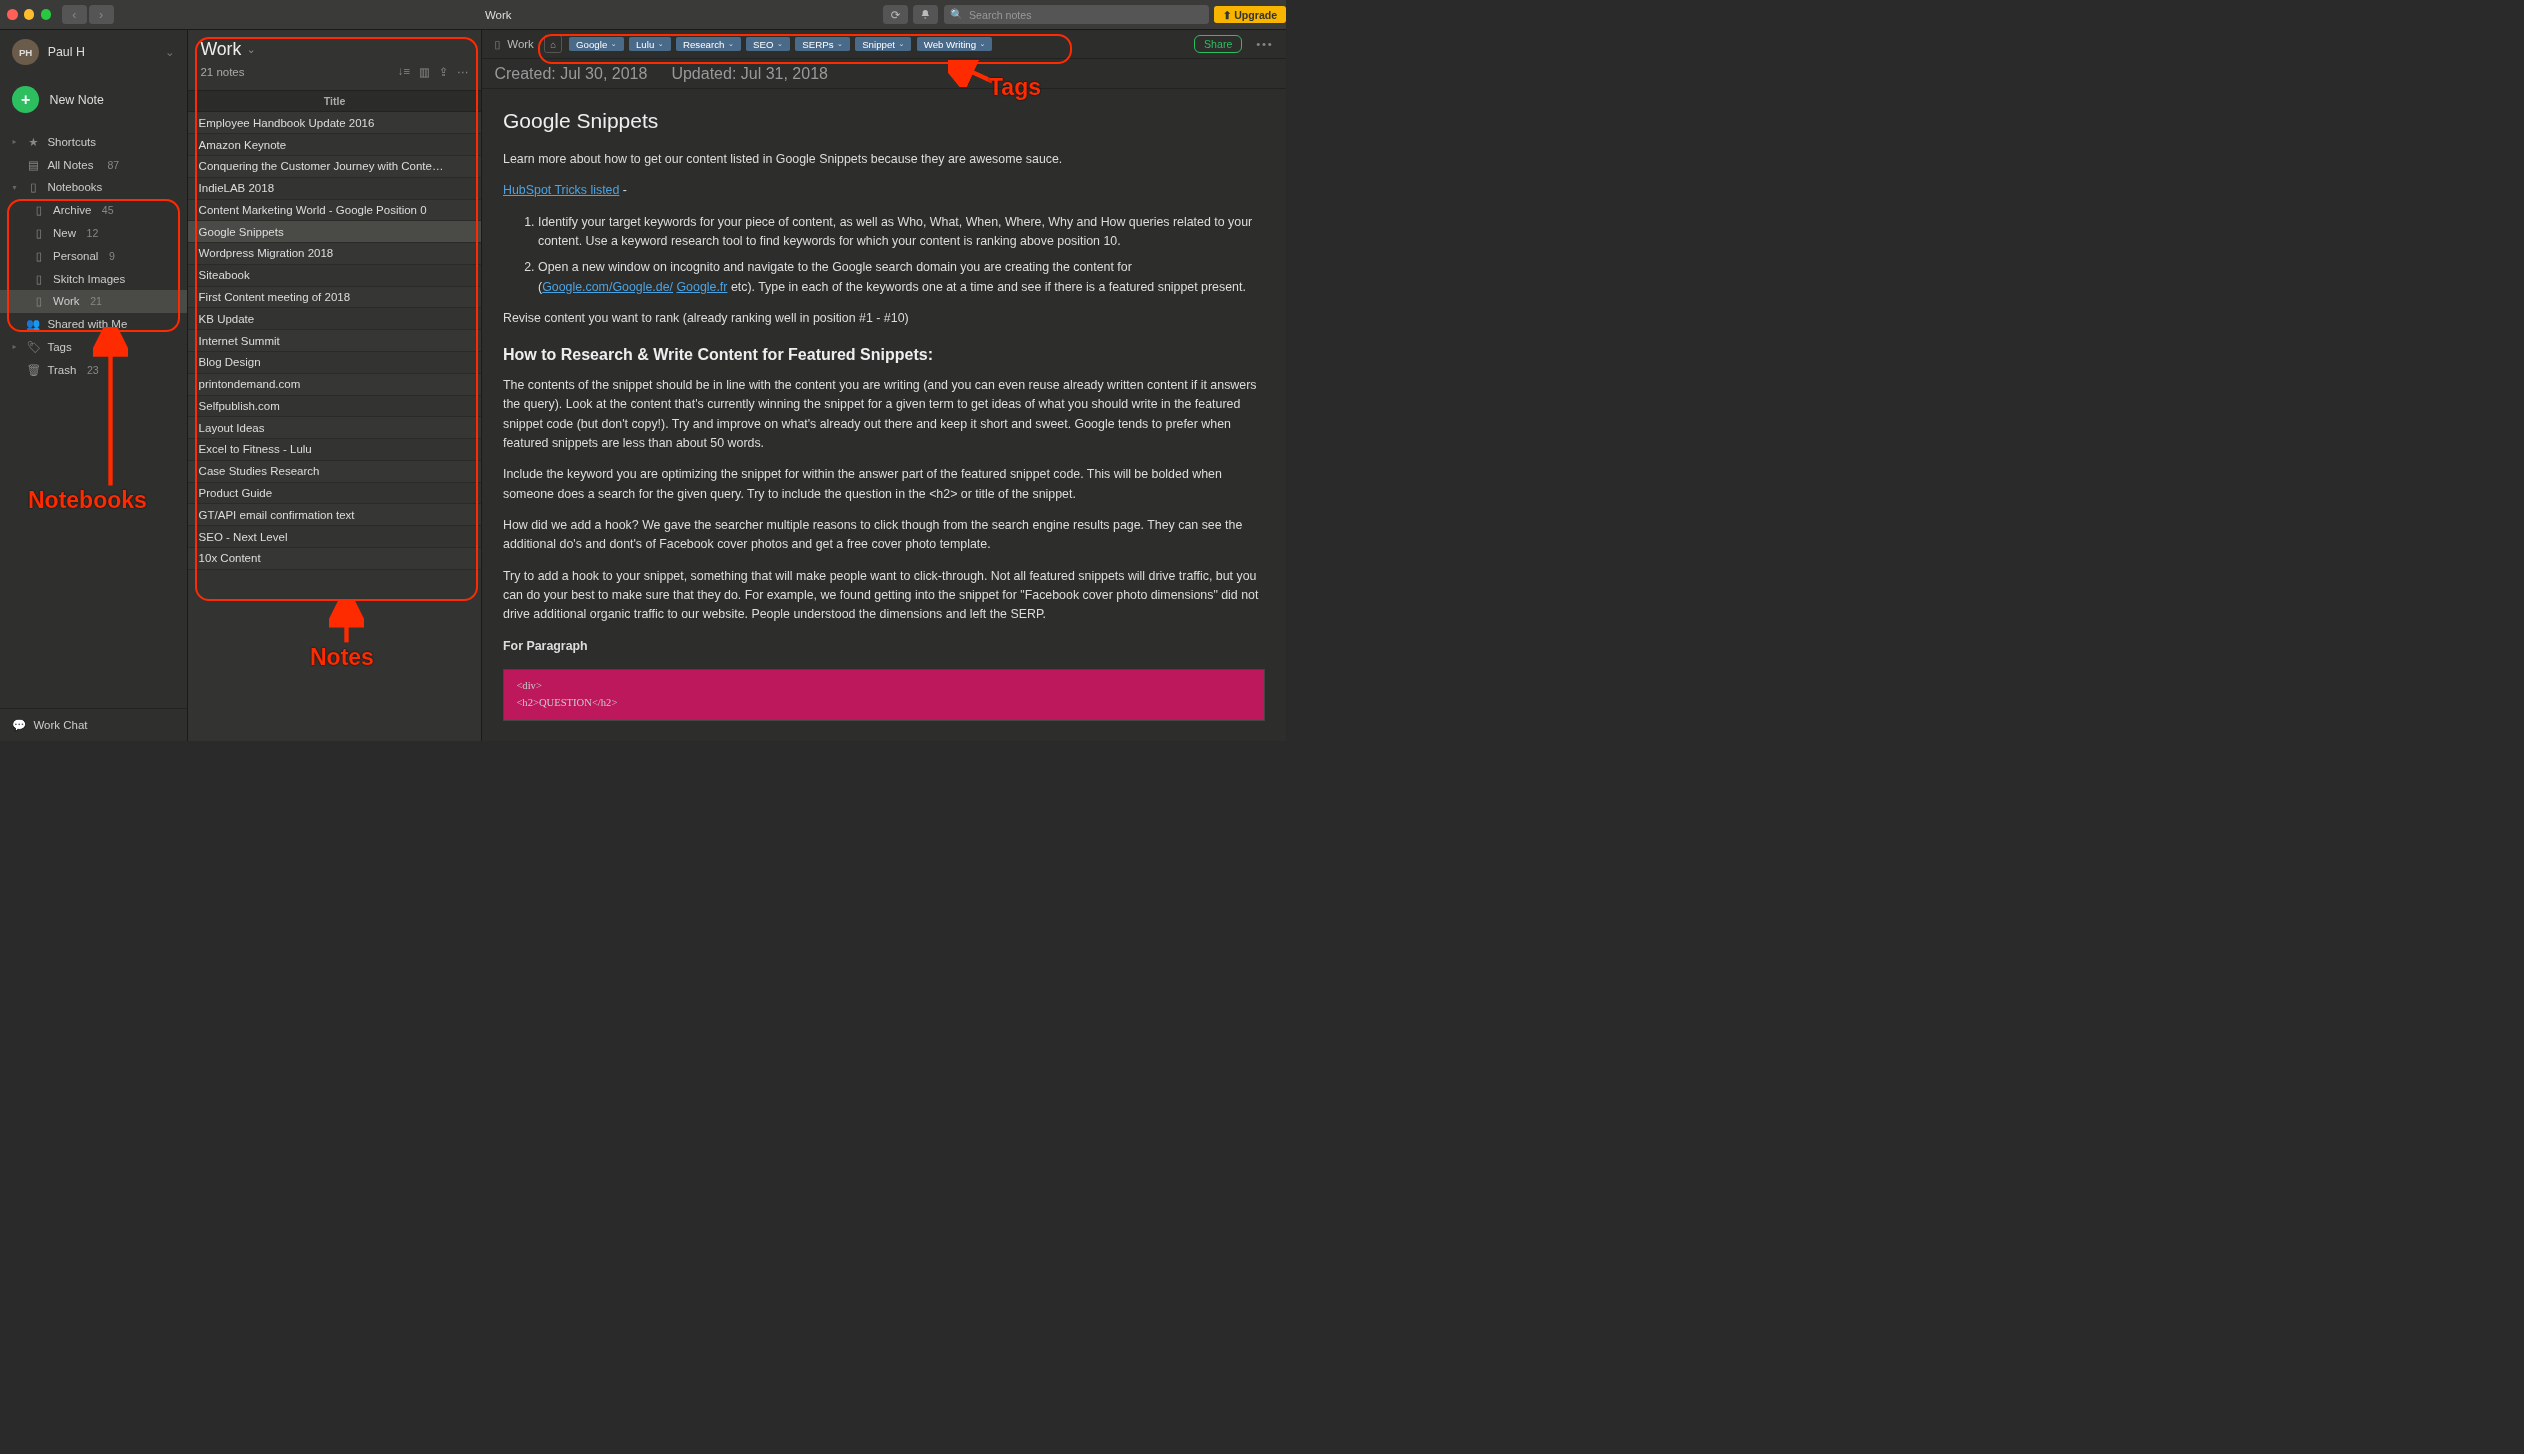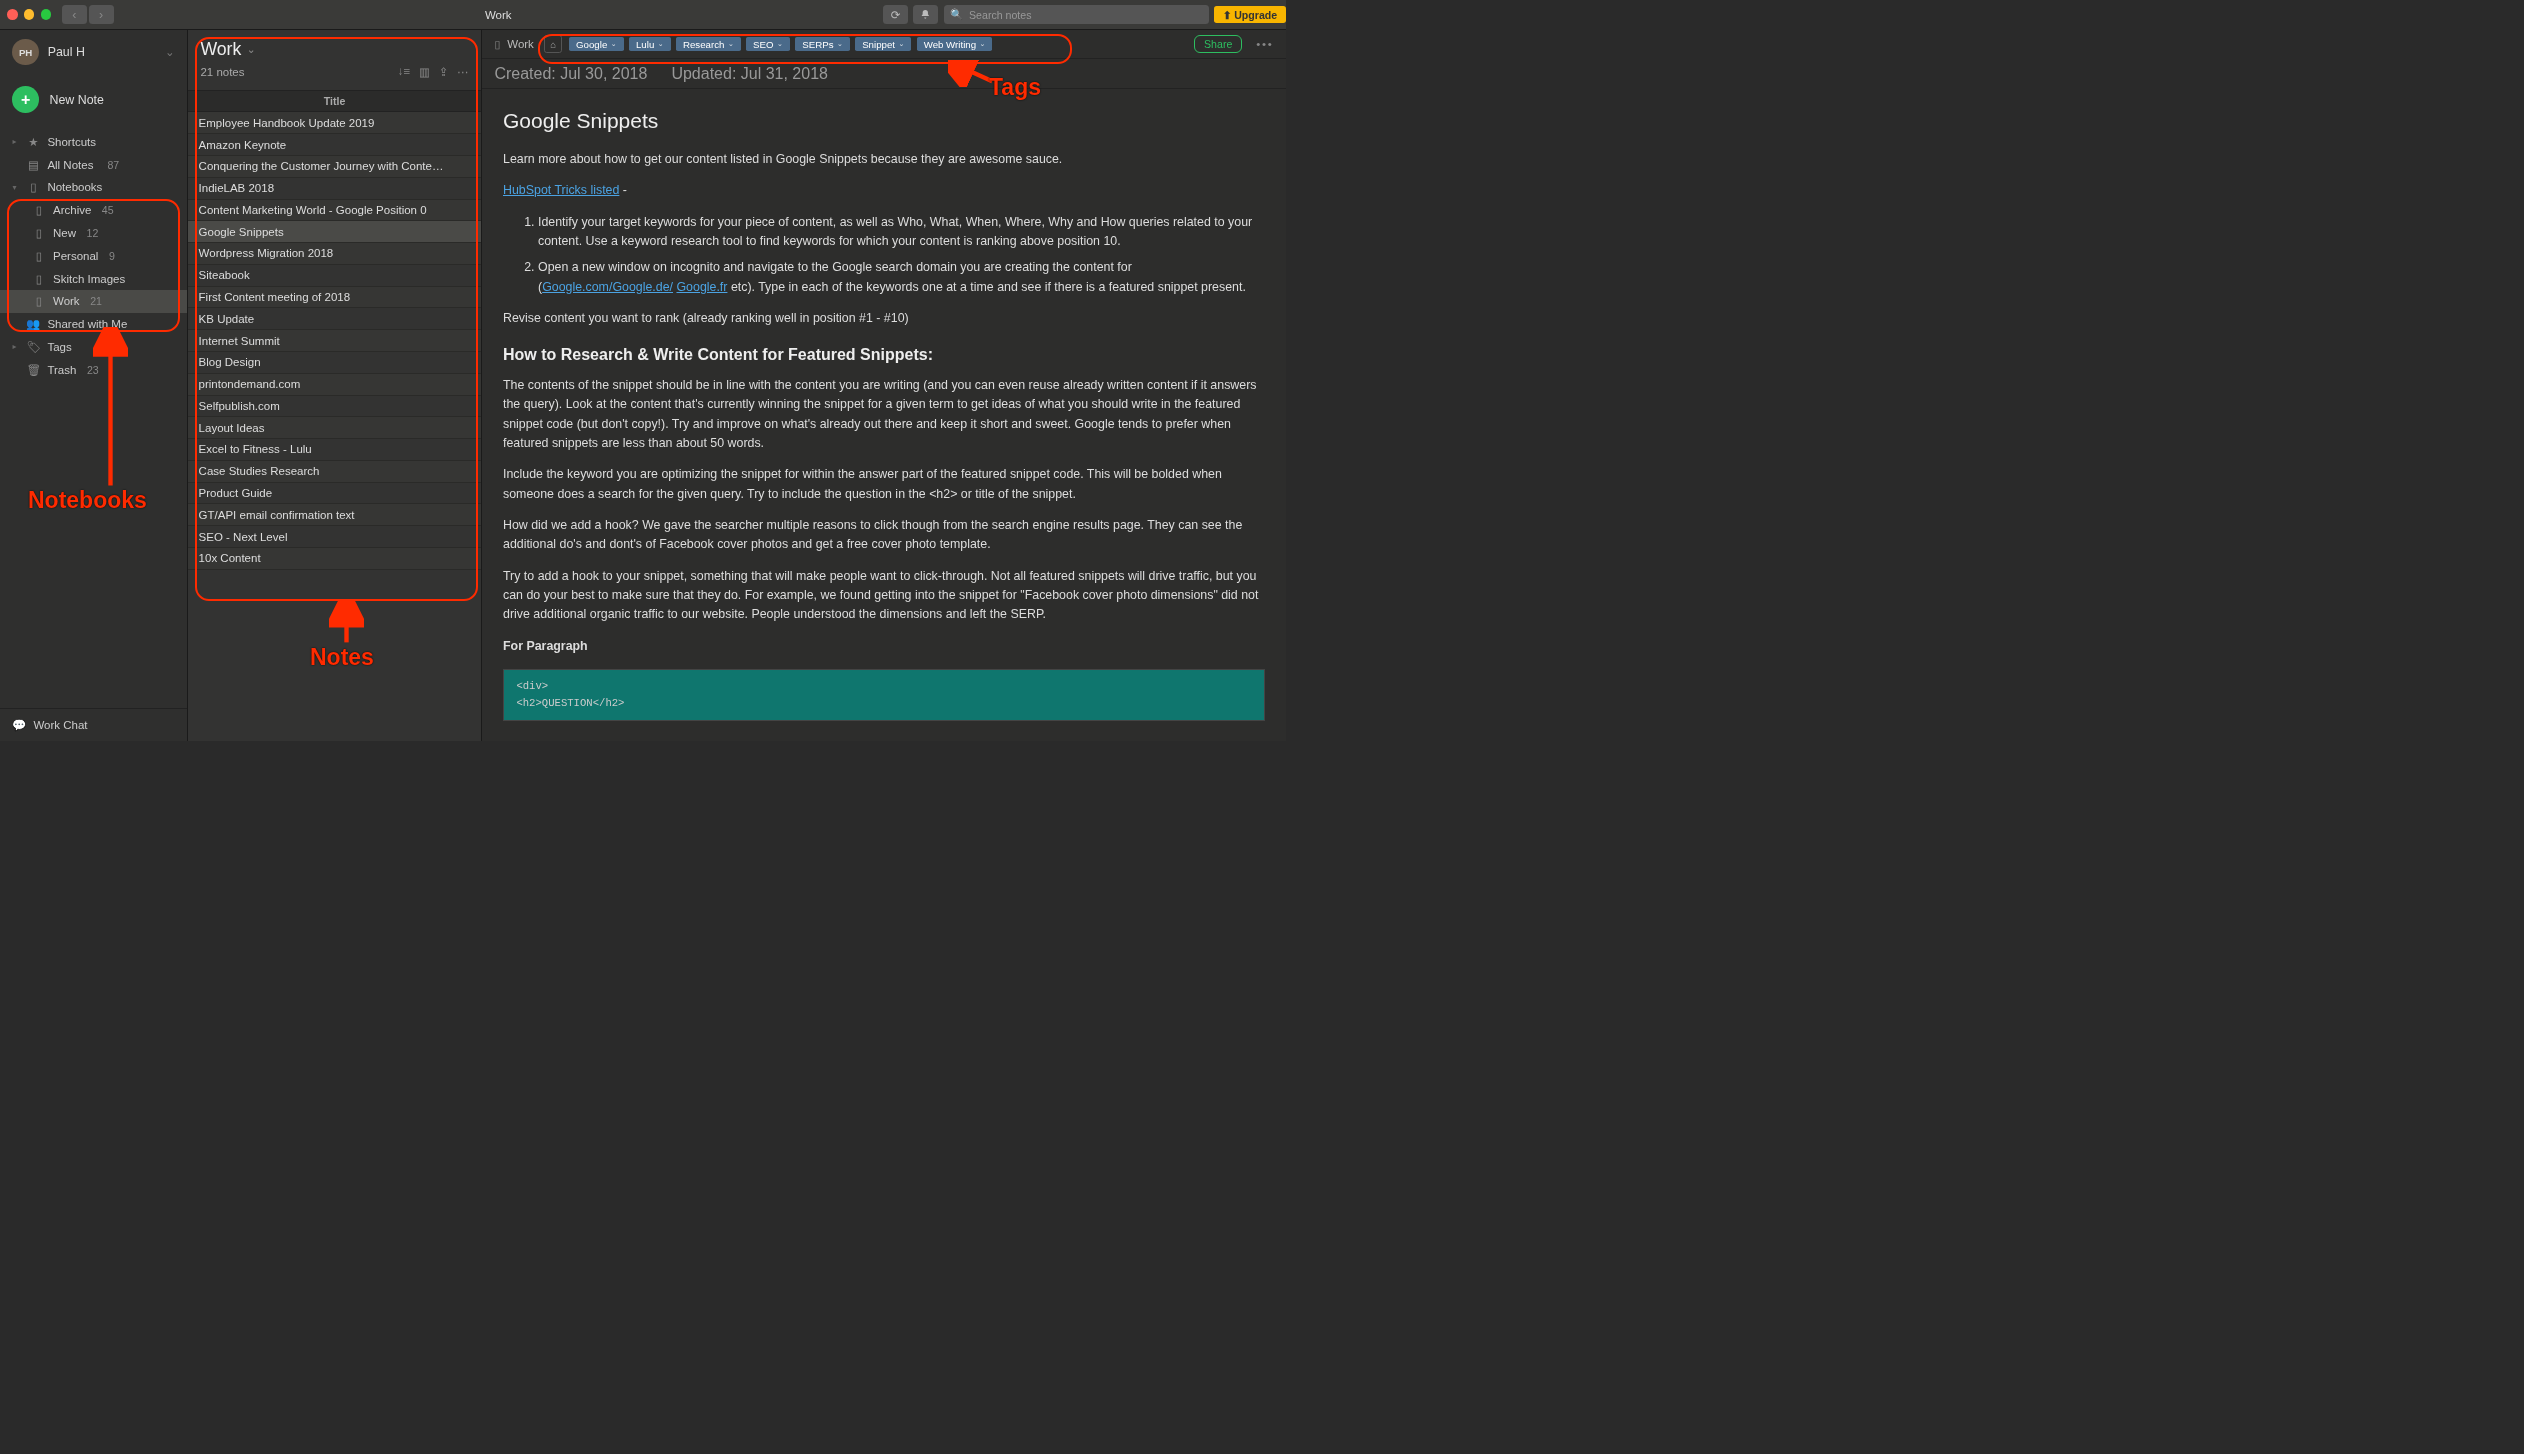--- a/index.html
+++ b/index.html
@@ -76,21 +76,21 @@
 .share-btn { margin-left:auto; border:0.9px solid #2dbe60; color:#2dbe60; font-size:10.6px; padding:1.8px 8.8px; border-radius:6px; }
 .more-dots { color:#888; margin-left:7px; letter-spacing:1.8px; }
 .editor-meta { padding:5.3px 12.4px; color:#999; font-size:16px; border-bottom:0.9px solid #222; display:flex; gap:24px;}
 .editor-body { flex:1; overflow:auto; padding:16px 21px 35px; color:#ddd; font-size:12.4px; line-height:1.55; }
 .editor-body h1 { font-size:21px; color:#eee; font-weight:500; margin-bottom:12.4px; }
 .editor-body h2 { font-size:16px; color:#eee; font-weight:600; margin:14px 0 8.8px; }
 .editor-body p { margin-bottom:12.4px; }
 .editor-body a { color:#4ba3e3; text-decoration:underline; }
 .editor-body ol { margin:0 0 12.4px 35px; }
 .editor-body ol li { margin-bottom:7px; }
-.codeblock { background:#0f766e; border:0.9px solid #444; padding:8.8px 12.4px; font-family:Liberation Mono, monospace; font-size:10.6px; color:#ccc; }
+.codeblock { background:#be185d; border:0.9px solid #444; padding:8.8px 12.4px; font-family:Liberation Serif, serif; font-size:10.6px; color:#ccc; }
 
 
 .anno-box { position:absolute; border:2.7px solid #ff2b00; border-radius:14px; pointer-events:none; z-index:50;}
 .anno-label { position:absolute; color:#ff2b00; font-weight:800; z-index:51; text-shadow:0 0 1.8px #000; }
 .anno-arrow { position:absolute; z-index:51; }
 </style>
 </head>
 <body>
 
 <div class="topbar">
@@ -207,21 +207,21 @@
         <div class="nl-tool-icons">
           <span>↓≡</span>
           <span>▥</span>
           <span>⇪</span>
           <span>⋯</span>
         </div>
       </div>
     </div>
     <div class="nl-colhead">Title</div>
     <div class="nl-rows" id="note-rows">
-        <div class="nl-row">Employee Handbook Update 2019</div>
+        <div class="nl-row">Employee Handbook Update 2016</div>
         <div class="nl-row">Amazon Keynote</div>
         <div class="nl-row">Conquering the Customer Journey with Conte…</div>
         <div class="nl-row">IndieLAB 2018</div>
         <div class="nl-row">Content Marketing World - Google Position 0</div>
         <div class="nl-row selected">Google Snippets</div>
         <div class="nl-row">Wordpress Migration 2018</div>
         <div class="nl-row">Siteabook</div>
         <div class="nl-row">First Content meeting of 2018</div>
         <div class="nl-row">KB Update</div>
         <div class="nl-row">Internet Summit</div>

